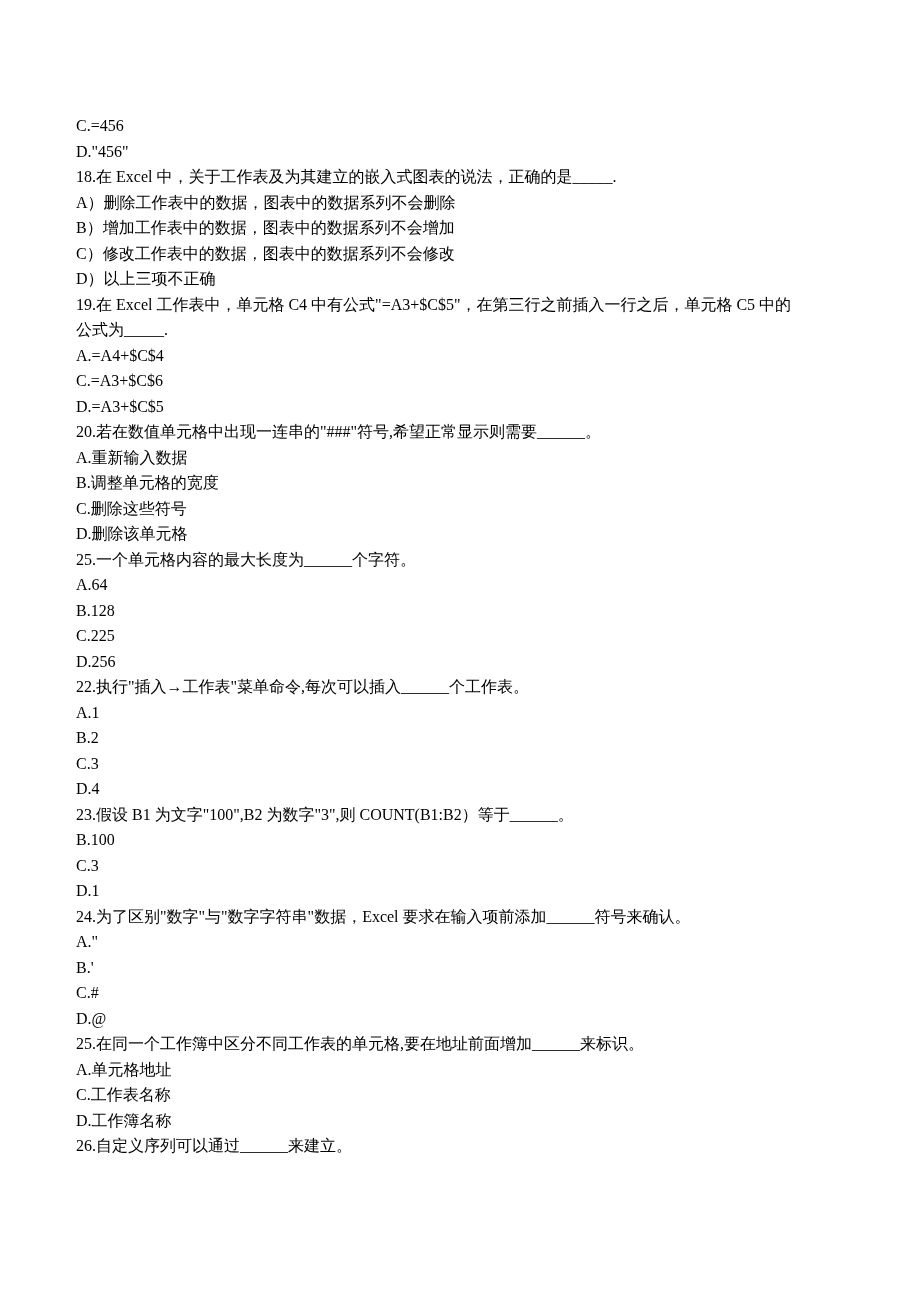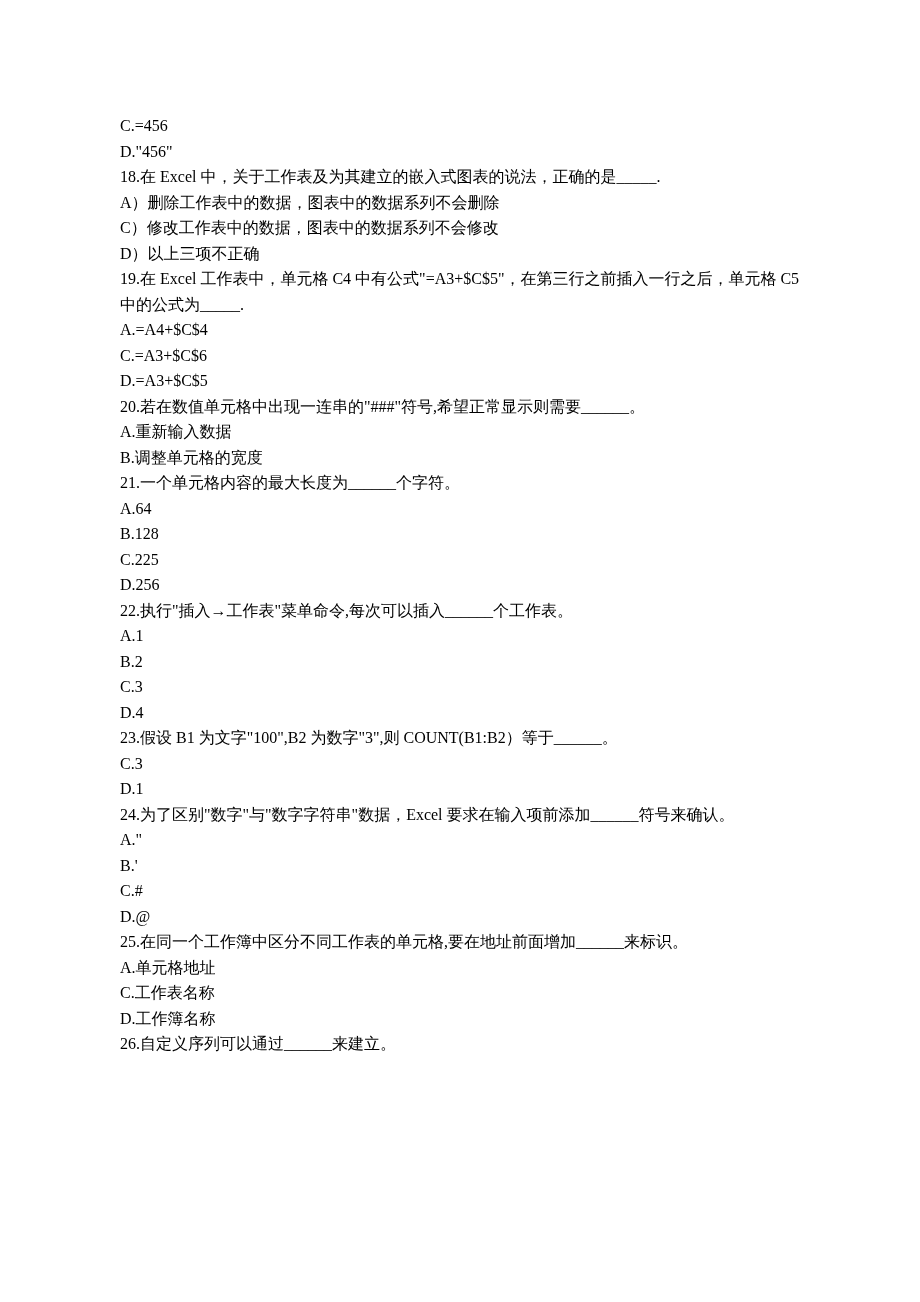--- a/index.html
+++ b/index.html
@@ -4,59 +4,63 @@
 <style>
   html, body {
     margin: 0;
     padding: 0;
     background: #ffffff;
     width: 920px;
   }
   .page {
     width: 920px;
     min-height: 1302px;
-    padding: 113px 120px 0 120px;
+    padding: 113px 120px 0 76px;
     box-sizing: border-box;
     font-family: "SimSun", "宋体", serif;
     font-size: 16px;
     line-height: 25.5px;
     color: #000000;
   }
   .line {
     white-space: pre-wrap;
   }
 </style>
 </head>
 <body>
 
 <div class="page">
   <div class="line">C.=456</div>
   <div class="line">D."456"</div>
   <div class="line">18.在 Excel 中，关于工作表及为其建立的嵌入式图表的说法，正确的是_____.</div>
   <div class="line">A）删除工作表中的数据，图表中的数据系列不会删除</div>
+  <div class="line">B）增加工作表中的数据，图表中的数据系列不会增加</div>
   <div class="line">C）修改工作表中的数据，图表中的数据系列不会修改</div>
   <div class="line">D）以上三项不正确</div>
   <div class="line">19.在 Excel 工作表中，单元格 C4 中有公式"=A3+$C$5"，在第三行之前插入一行之后，单元格 C5 中的公式为_____.</div>
   <div class="line">A.=A4+$C$4</div>
   <div class="line">C.=A3+$C$6</div>
   <div class="line">D.=A3+$C$5</div>
   <div class="line">20.若在数值单元格中出现一连串的"###"符号,希望正常显示则需要______。</div>
   <div class="line">A.重新输入数据</div>
   <div class="line">B.调整单元格的宽度</div>
-  <div class="line">21.一个单元格内容的最大长度为______个字符。</div>
+  <div class="line">C.删除这些符号</div>
+  <div class="line">D.删除该单元格</div>
+  <div class="line">25.一个单元格内容的最大长度为______个字符。</div>
   <div class="line">A.64</div>
   <div class="line">B.128</div>
   <div class="line">C.225</div>
   <div class="line">D.256</div>
   <div class="line">22.执行"插入→工作表"菜单命令,每次可以插入______个工作表。</div>
   <div class="line">A.1</div>
   <div class="line">B.2</div>
   <div class="line">C.3</div>
   <div class="line">D.4</div>
   <div class="line">23.假设 B1 为文字"100",B2 为数字"3",则 COUNT(B1:B2）等于______。</div>
+  <div class="line">B.100</div>
   <div class="line">C.3</div>
   <div class="line">D.1</div>
   <div class="line">24.为了区别"数字"与"数字字符串"数据，Excel 要求在输入项前添加______符号来确认。</div>
   <div class="line">A."</div>
   <div class="line">B.'</div>
   <div class="line">C.#</div>
   <div class="line">D.@</div>
   <div class="line">25.在同一个工作簿中区分不同工作表的单元格,要在地址前面增加______来标识。</div>
   <div class="line">A.单元格地址</div>
   <div class="line">C.工作表名称</div>

